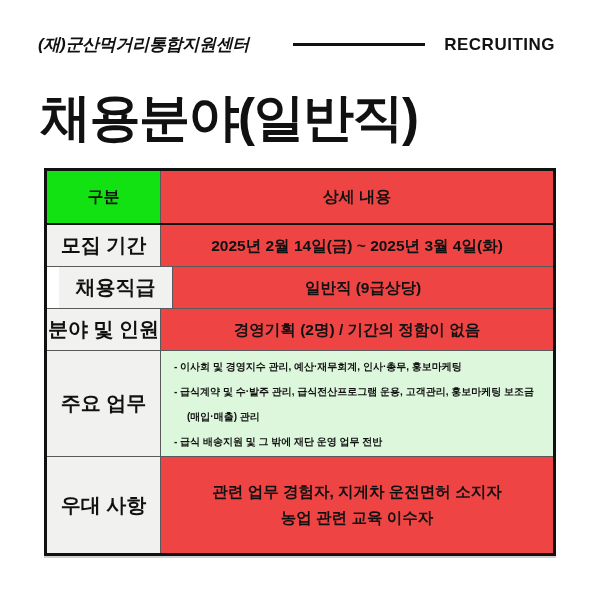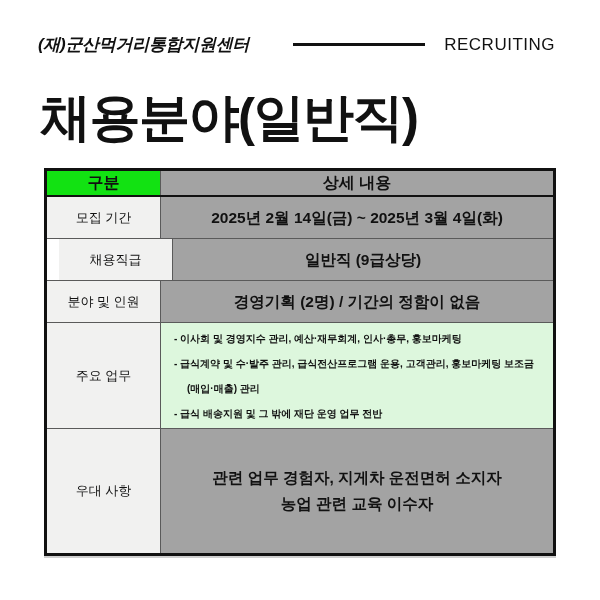--- a/index.html
+++ b/index.html
@@ -28,21 +28,21 @@
   .brand{
     font-size:17px; font-weight:800; letter-spacing:-0.3px;
     white-space:nowrap;
     font-style:italic;
   }
   .rule{
     flex:1 1 auto; height:3px; background:var(--border_dark);
     margin:0 19px; max-width:132px; margin-left:auto;
   }
   .recruiting{
-    font-size:17px; font-weight:400; letter-spacing:0.5px;
+    font-size:17px; font-weight:700; letter-spacing:0.5px;
     white-space:nowrap;
   }
   
   .page-title{
     position:absolute; left:40px; top:84px;
     font-size:51px; font-weight:900; letter-spacing:-1.5px;
     white-space:nowrap;
   }
   
   .recruit-table{
@@ -52,38 +52,38 @@
     background:#ffffff;
     display:flex; flex-direction:column;
     box-shadow:0 2px 0 0 #cfcfcf;
   }
   .t-row{
     display:flex; flex:0 0 auto;
     border-bottom:1.5px solid var(--border_inner);
   }
   .t-row:last-child{border-bottom:none; flex:1 1 auto;}
   .t-row.header-row{
-    height:26px;
+    height:54px;
     background:var(--accent_green);
     border-bottom:2px solid var(--border_dark);
   }
   .cell-label{
     flex:0 0 114px;
     border-right:1.5px solid var(--border_inner);
     background:var(--label_gray);
     display:flex; align-items:center; justify-content:center;
-    font-size:13px; font-weight:400;
+    font-size:20px; font-weight:700;
     text-align:center;
   }
   .header-row .cell-label{background:var(--accent_green); font-size:16px; font-weight:800;}
   .cell-content{
     flex:1 1 auto;
     display:flex; flex-direction:column; align-items:center; justify-content:center;
     font-size:15.5px; font-weight:700;
-    text-align:center; background:#a3a3a3;
+    text-align:center; background:#ef4444;
     line-height:26px;
   }
   .header-row .cell-content{font-size:16px; font-weight:800;}
   .row-period{height:42px;}
   .row-grade{height:42px;padding-left:12px;}
   .row-field{height:42px;}
   .row-duties{height:106px;}
   .row-duties .cell-content{
     background:var(--light_green);
     align-items:flex-start; justify-content:center;

